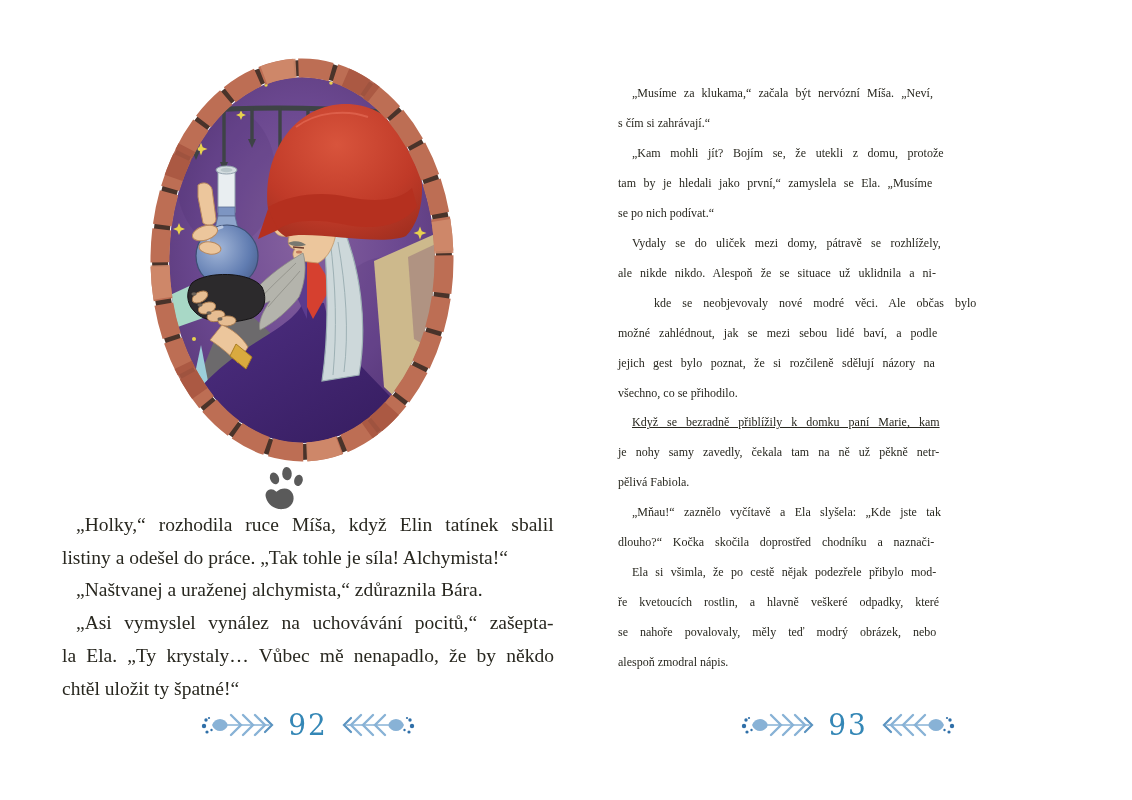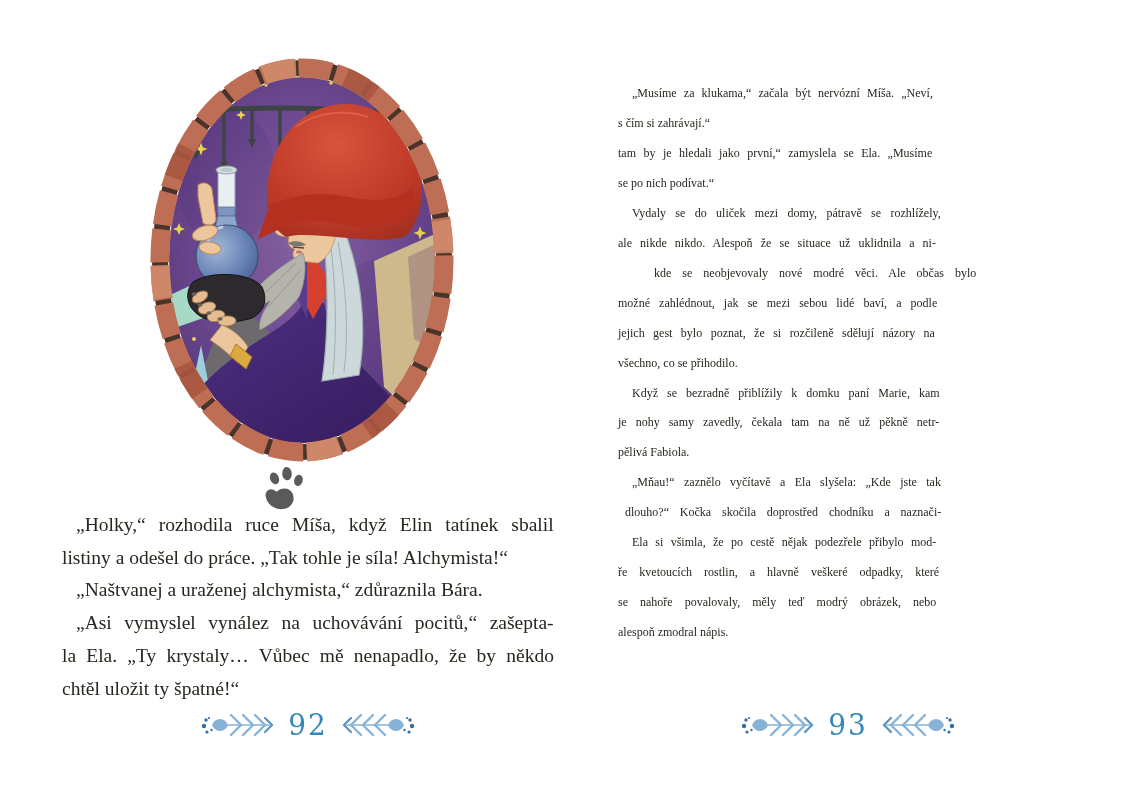--- a/index.html
+++ b/index.html
@@ -260,33 +260,34 @@
           </g>
         </svg>
       </span>
     </div>
   </section>
 
   <section class="page">
     <div class="text-block right-text">
         <div class="line indent just"><span style="word-spacing: 4.14286px;">„Musíme za klukama,“ začala být nervózní Míša. „Neví,</span></div>
         <div class="line"><span>s čím si zahrávají.“</span></div>
+        <div class="line indent just"><span style="word-spacing: 6.66667px;">„Kam mohli jít? Bojím se, že utekli z domu, protože</span></div>
         <div class="line just"><span style="word-spacing: 4.44444px;">tam by je hledali jako první,“ zamyslela se Ela. „Musíme</span></div>
         <div class="line"><span>se po nich podívat.“</span></div>
         <div class="line indent just"><span style="word-spacing: 6.375px;">Vydaly se do uliček mezi domy, pátravě se rozhlížely,</span></div>
         <div class="line just"><span style="word-spacing: 5.1px;">ale nikde nikdo. Alespoň že se situace už uklidnila a ni-</span></div>
         <div class="line just"><span style="word-spacing: 8px; margin-left: 36px;">kde se neobjevovaly nové modré věci. Ale občas bylo</span></div>
         <div class="line just"><span style="word-spacing: 6.11111px;">možné zahlédnout, jak se mezi sebou lidé baví, a podle</span></div>
         <div class="line just"><span style="word-spacing: 5.44444px;">jejich gest bylo poznat, že si rozčileně sdělují názory na</span></div>
         <div class="line"><span>všechno, co se přihodilo.</span></div>
-        <div class="line indent just"><span style="word-spacing: 6px;">Když se bezradně přiblížily k domku paní Marie, kam</span></div>
+        <div class="line indent just"><span style="word-spacing: 6px; text-decoration: underline;">Když se bezradně přiblížily k domku paní Marie, kam</span></div>
         <div class="line just"><span style="word-spacing: 6px;">je nohy samy zavedly, čekala tam na ně už pěkně netr-</span></div>
         <div class="line"><span>pělivá Fabiola.</span></div>
         <div class="line indent just"><span style="word-spacing: 6.375px;">„Mňau!“ zaznělo vyčítavě a Ela slyšela: „Kde jste tak</span></div>
-        <div class="line just"><span style="word-spacing: 7.83333px; margin-left: 7px;">dlouho?“ Kočka skočila doprostřed chodníku a naznači-</span></div>
+        <div class="line just"><span style="word-spacing: 7.83333px;">dlouho?“ Kočka skočila doprostřed chodníku a naznači-</span></div>
         <div class="line indent just"><span style="word-spacing: 4.33333px;">Ela si všimla, že po cestě nějak podezřele přibylo mod-</span></div>
         <div class="line just"><span style="word-spacing: 9px;">ře kvetoucích rostlin, a hlavně veškeré odpadky, které</span></div>
         <div class="line just"><span style="word-spacing: 9px; text-align: right;">se nahoře povalovaly, měly teď modrý obrázek, nebo</span></div>
         <div class="line"><span>alespoň zmodral nápis.</span></div>
       </div>
 
     <div class="footer right-footer">
       <span class="orn">
         <svg viewBox="0 0 74 30" width="74" height="30">
           <g fill="#2f6fa8">

